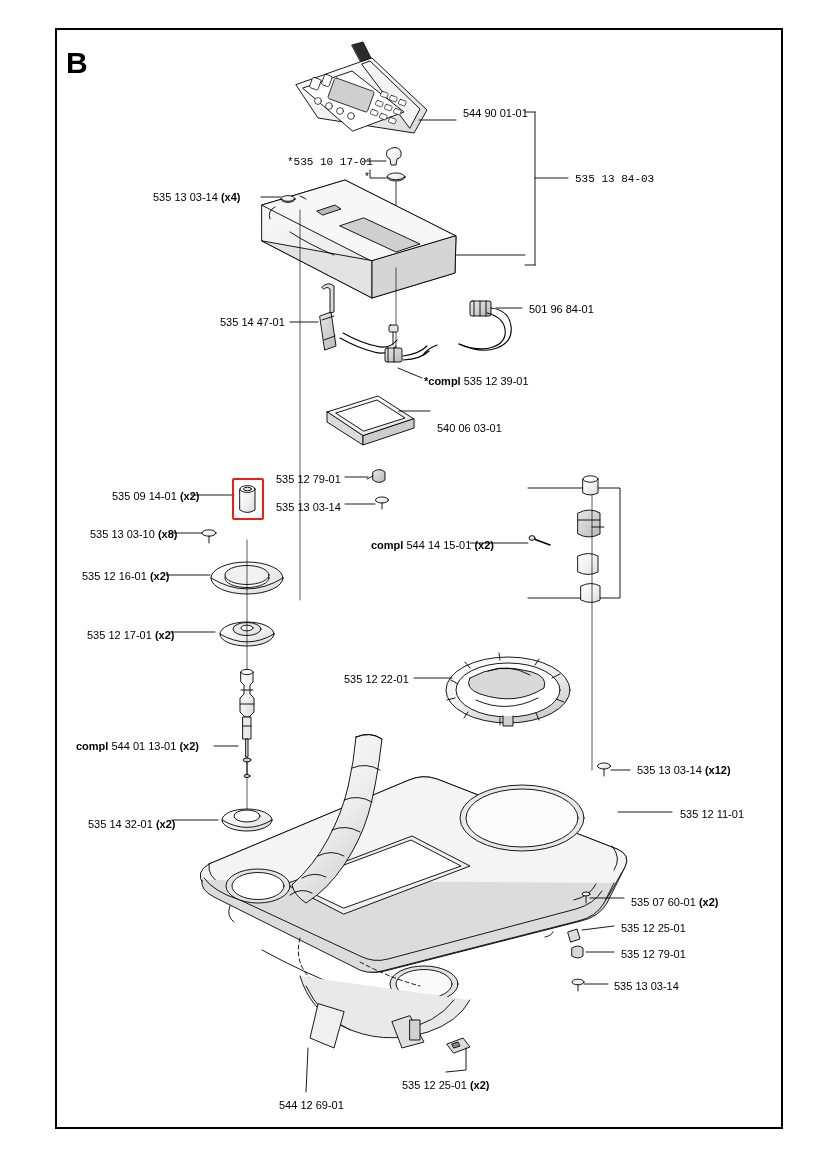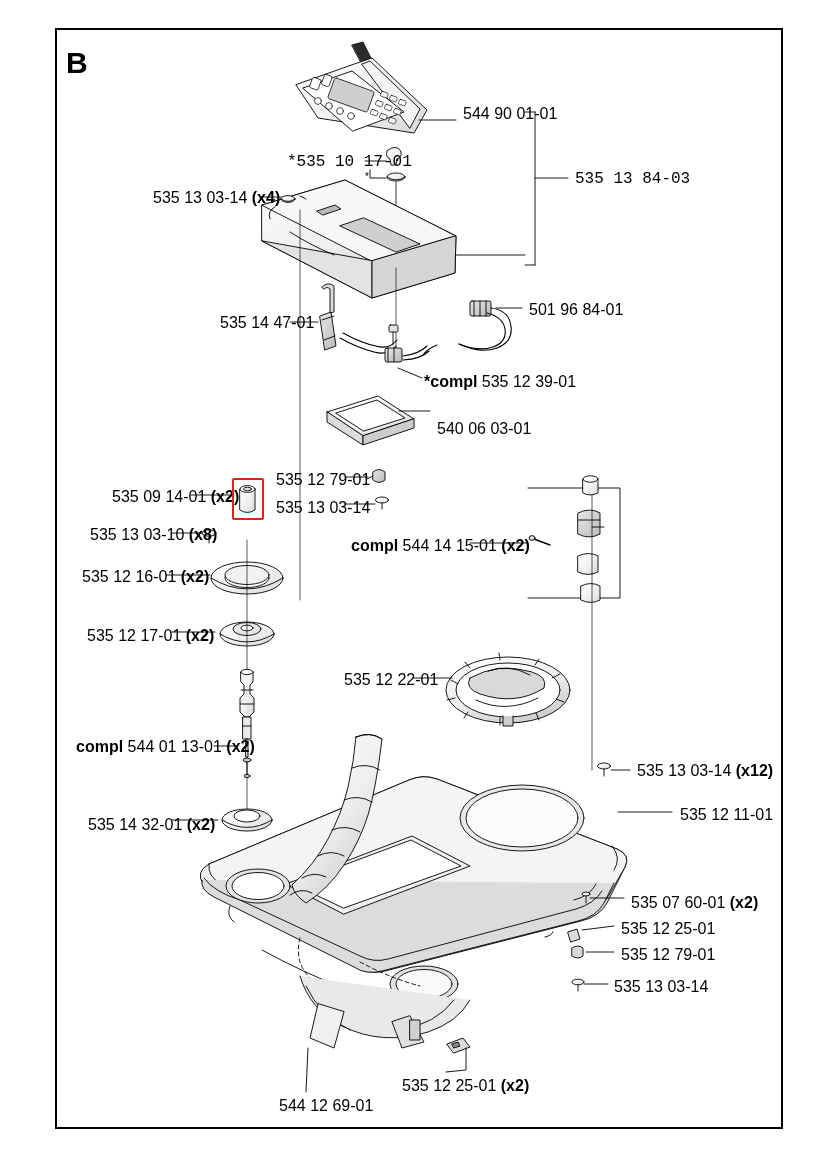--- a/index.html
+++ b/index.html
@@ -34,21 +34,21 @@
     position: absolute;
     left: 66px;
     top: 48px;
     font-size: 30px;
     font-weight: bold;
     letter-spacing: 0px;
     line-height: 30px;
   }
   .lbl {
     position: absolute;
-    font-size: 16px;
+    font-size: 11px;
     line-height: 13px;
     white-space: nowrap;
     color: #000000;
   }
   .lbl b {
     font-weight: bold;
   }
   svg.art {
     position: absolute;
     left: 0;
@@ -403,21 +403,21 @@
 
   <div class="lbl" style="left:276px; top:501px;">
     <span>535 13 03-14</span>
   </div>
 
   <div class="lbl" style="left:90px; top:528px;">
     <span>535 13 03-10</span>
     <b>(x8)</b>
   </div>
 
-  <div class="lbl" style="left:351px; top:539px;">
+  <div class="lbl" style="left:371px; top:539px;">
     <b>compl</b>
     <span>544 14 15-01</span>
     <b>(x2)</b>
   </div>
 
   <div class="lbl" style="left:82px; top:570px;">
     <span>535 12 16-01</span>
     <b>(x2)</b>
   </div>
 

